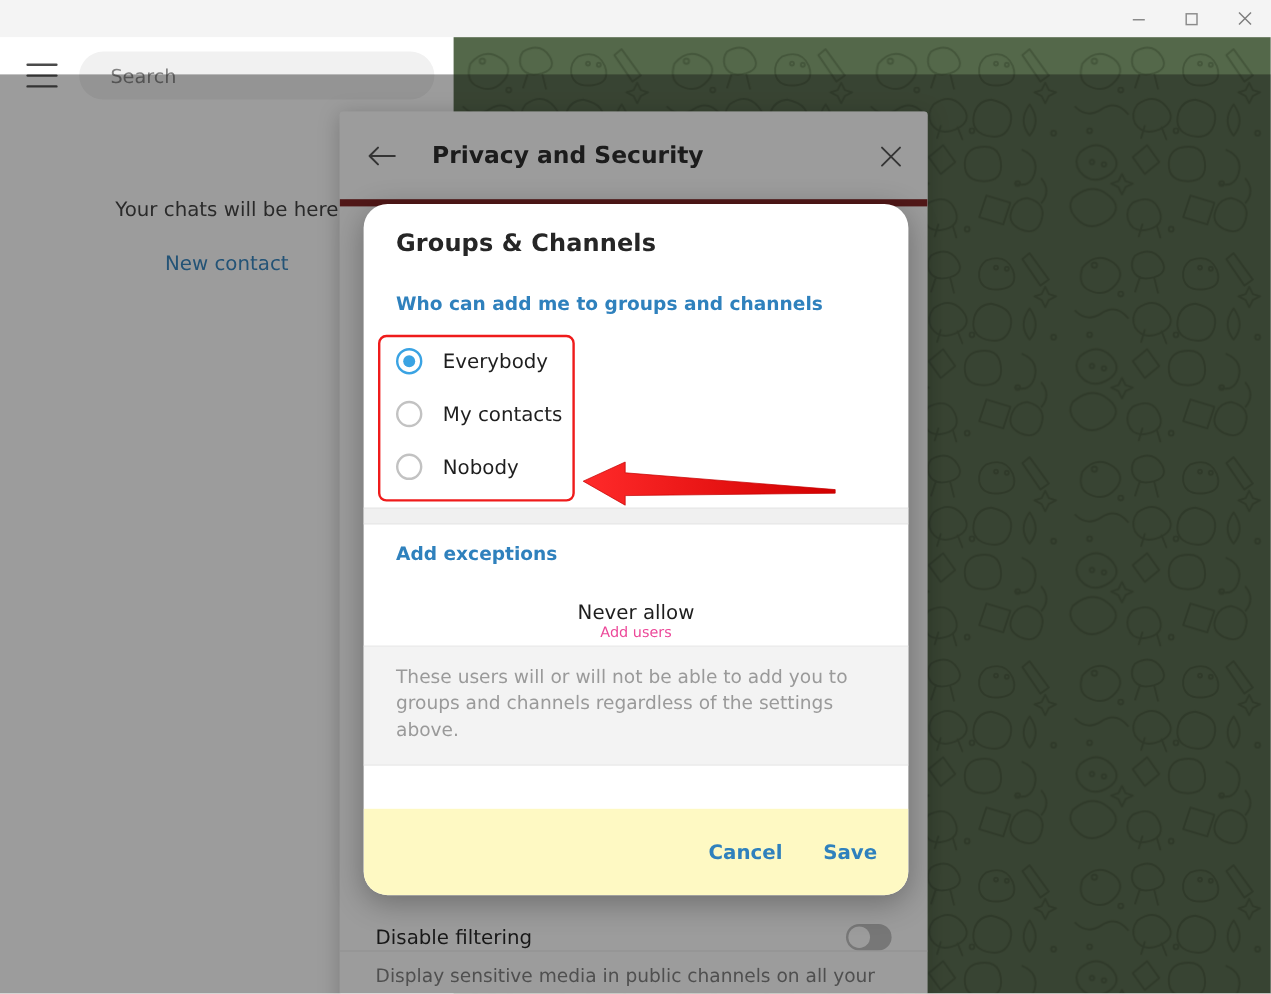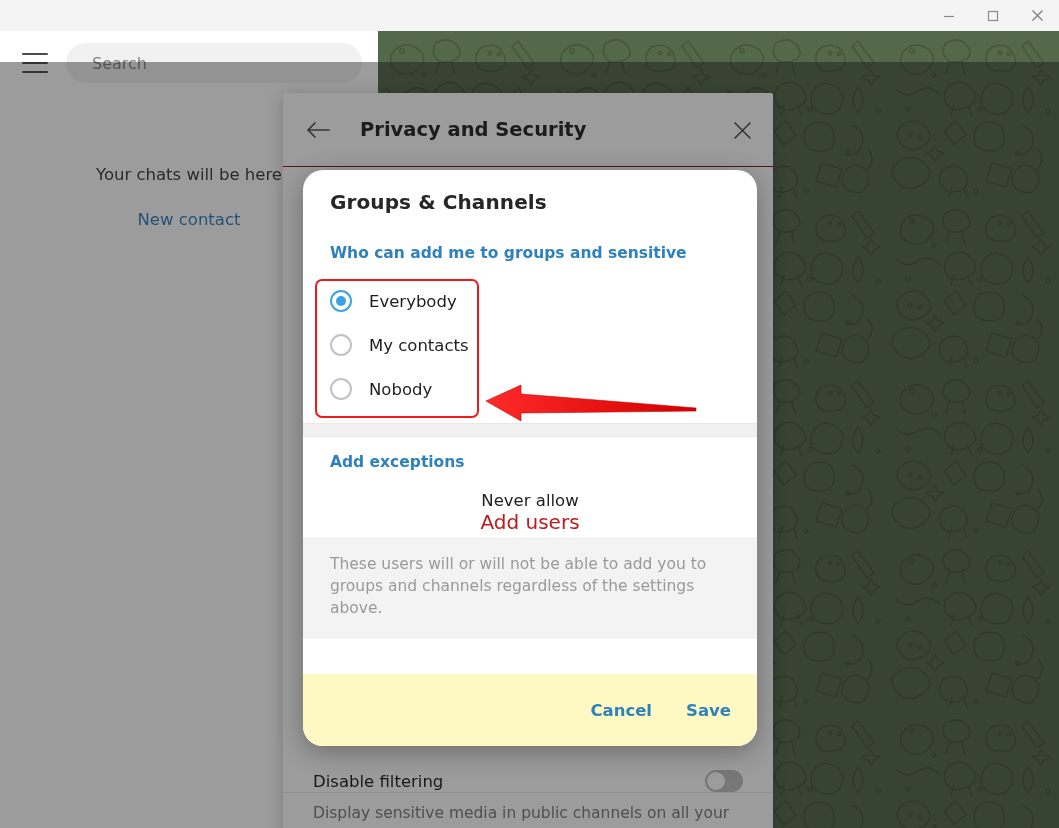--- a/index.html
+++ b/index.html
@@ -146,21 +146,21 @@
     background: #ffffff;
     border-radius: 3px 3px 0 0;
     box-shadow: 0 2px 18px rgba(0,0,0,0.22);
     overflow: hidden;
   }
   #settings-header {
     position: absolute;
     left: 0; top: 0;
     width: 490px; height: 73px;
     background: #ffffff;
-    border-bottom: 1px solid #7f1d1d;
+    border-bottom: 6px solid #7f1d1d;
     display: flex;
     align-items: center;
   }
   #settings-back {
     margin-left: 20px;
     width: 30px; height: 30px;
     display: flex;
     align-items: center;
     justify-content: center;
     color: #4d4d4d;
@@ -342,22 +342,22 @@
     justify-content: flex-end;
     padding: 0 27px;
     box-sizing: border-box;
     flex-direction: column;
   }
   #never-allow-label {
     font-size: 16.5px;
     color: #1e1e1e;
   }
   #add-users-link {
-    font-size: 20px;
-    color: #b91c1c;
+    font-size: 12px;
+    color: #ec4899;
   }
   #info-box {
     position: absolute;
     left: 0; top: 368px;
     width: 454px; height: 98px;
     background: #f3f3f3;
     border-top: 1px solid #eaeaea;
     border-bottom: 1px solid #eaeaea;
   }
   #info-text {
@@ -494,21 +494,21 @@
         <span id="filter-toggle"></span>
       </div>
       <div id="settings-divider"></div>
       <div id="filter-desc">Display sensitive media in public channels on all your Telegram devices.</div>
     </div>
 
     <div id="scrim"></div>
 
     <div id="modal">
       <div id="modal-title">Groups &amp; Channels</div>
-      <div id="modal-subtitle">Who can add me to groups and sensitive</div>
+      <div id="modal-subtitle">Who can add me to groups and channels</div>
 
       <div id="radio-group">
         <div class="radio-row selected">
           <span class="radio-mark"></span>
           <span class="radio-label">Everybody</span>
         </div>
         <div class="radio-row">
           <span class="radio-mark"></span>
           <span class="radio-label">My contacts</span>
         </div>

